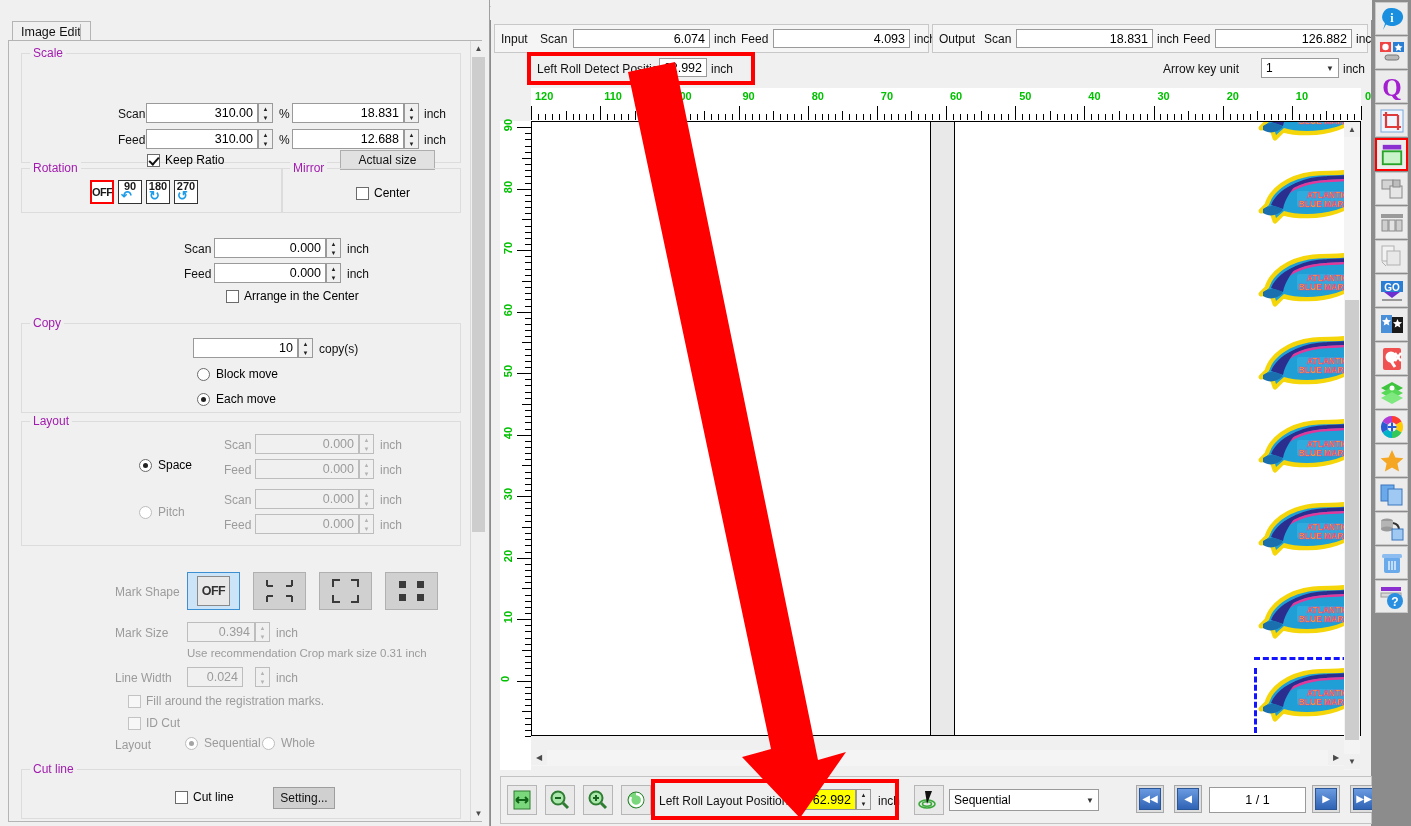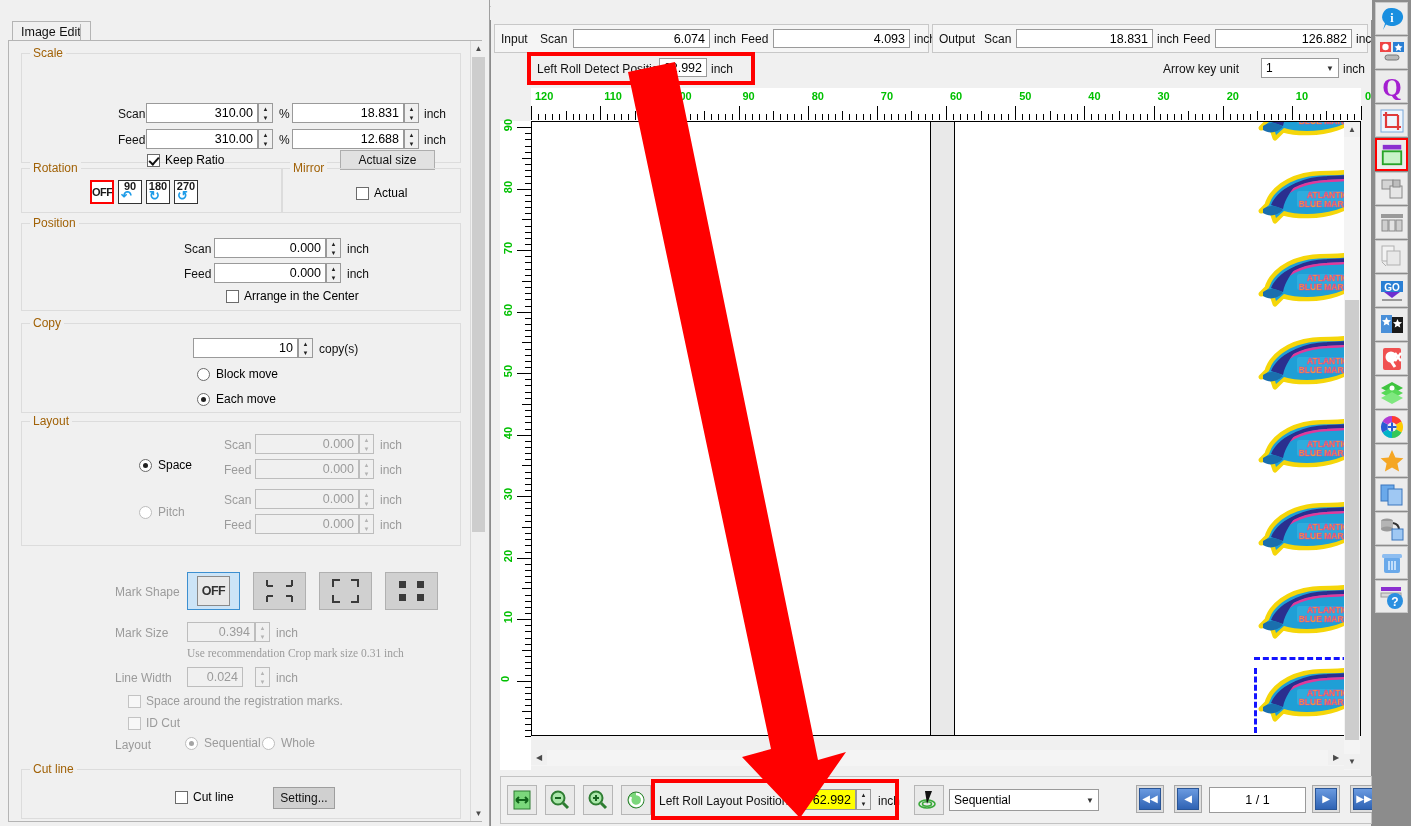--- a/index.html
+++ b/index.html
@@ -15,21 +15,21 @@
   #app { position: relative; width: 1411px; height: 826px; }
 
   
   .grp {
     position: absolute;
     border: 1px solid #dcdcdc;
   }
   .grp > .grp-title {
     position: absolute; top: -8px; left: 8px;
     background: #f0f0f0; padding: 0 3px;
-    font-size: 12px; color: #a16207; white-space: nowrap;
+    font-size: 12px; color: #a21caf; white-space: nowrap;
   }
   .lbl { position: absolute; font-size: 12px; color: #111; white-space: nowrap; }
   .lbl.dis { color: #9b9b9b; }
 
   .tf {
     position: absolute;
     background: #fff; border: 1px solid #9a9a9a;
     font-size: 12.5px; text-align: right;
     padding: 1px 4px 0 0; line-height: 1;
     display: flex; align-items: center; justify-content: flex-end;
@@ -305,26 +305,23 @@
       <div class="rotbtn" style="left:165px; top:139px;">
         <span class="num">270</span>
         <span class="arc">↺</span>
       </div>
 
       <div class="grp" style="left:272px; top:127px; width:180px; height:45px;">
         <span class="grp-title">Mirror</span>
       </div>
       <div class="cb" style="left:347px; top:145px;">
         <span class="box"></span>
-        <span>Actual</span>
-      </div>
-
-      <div class="grp" style="left:12px; top:182px; width:440px; height:88px;">
-        <span class="grp-title">Position</span>
-      </div>
+        <span>Center</span>
+      </div>
+
       <span class="lbl" style="left:175px; top:201px;">Scan</span>
       <div class="tf" style="left:205px; top:197px; width:112px; height:20px;">0.000</div>
       <div class="spin" style="left:317px; top:197px; height:20px;">
           <div class="up"></div>
           <div class="dn"></div>
         </div>
       <span class="lbl" style="left:338px; top:201px;">inch</span>
 
       <span class="lbl" style="left:175px; top:226px;">Feed</span>
       <div class="tf" style="left:205px; top:222px; width:112px; height:20px;">0.000</div>
@@ -439,33 +436,33 @@
         </div>
       </div>
 
       <span class="lbl dis" style="left:106px; top:585px;">Mark Size</span>
       <div class="tf dis" style="left:178px; top:581px; width:68px; height:20px;">0.394</div>
       <div class="spin dis" style="left:246px; top:581px; height:20px;">
           <div class="up"></div>
           <div class="dn"></div>
         </div>
       <span class="lbl dis" style="left:267px; top:585px;">inch</span>
-      <span class="lbl dis" style="left:178px; top:606px; font-size:11.5px;font-family:Liberation Serif, serif;">Use recommendation Crop mark size  0.31 inch</span>
+      <span class="lbl dis" style="left:178px; top:606px; font-size:11.5px;">Use recommendation Crop mark size  0.31 inch</span>
 
       <span class="lbl dis" style="left:106px; top:630px;">Line Width</span>
       <div class="tf dis" style="left:178px; top:626px; width:56px; height:20px;">0.024</div>
       <div class="spin dis" style="left:246px; top:626px; height:20px;">
           <div class="up"></div>
           <div class="dn"></div>
         </div>
       <span class="lbl dis" style="left:267px; top:630px;">inch</span>
 
       <div class="cb dis" style="left:119px; top:653px;">
         <span class="box"></span>
-        <span>Space around the registration marks.</span>
+        <span>Fill around the registration marks.</span>
       </div>
       <div class="cb dis" style="left:119px; top:675px;">
         <span class="box"></span>
         <span>ID Cut</span>
       </div>
       <span class="lbl dis" style="left:106px; top:697px;">Layout</span>
       <div class="rb dis sel" style="left:176px; top:695px;">
         <span class="dot"></span>
         <span>Sequential</span>
       </div>

